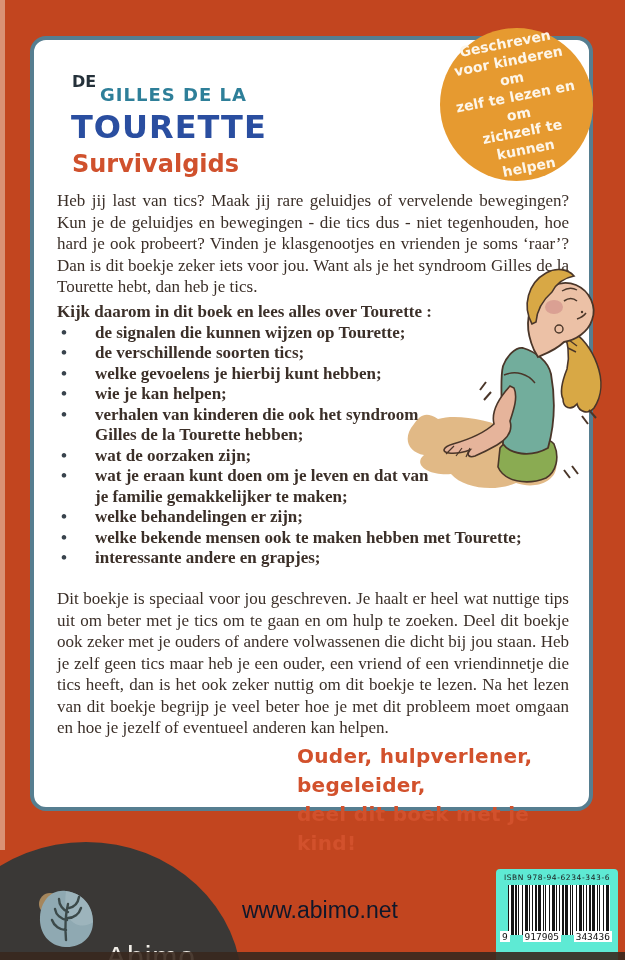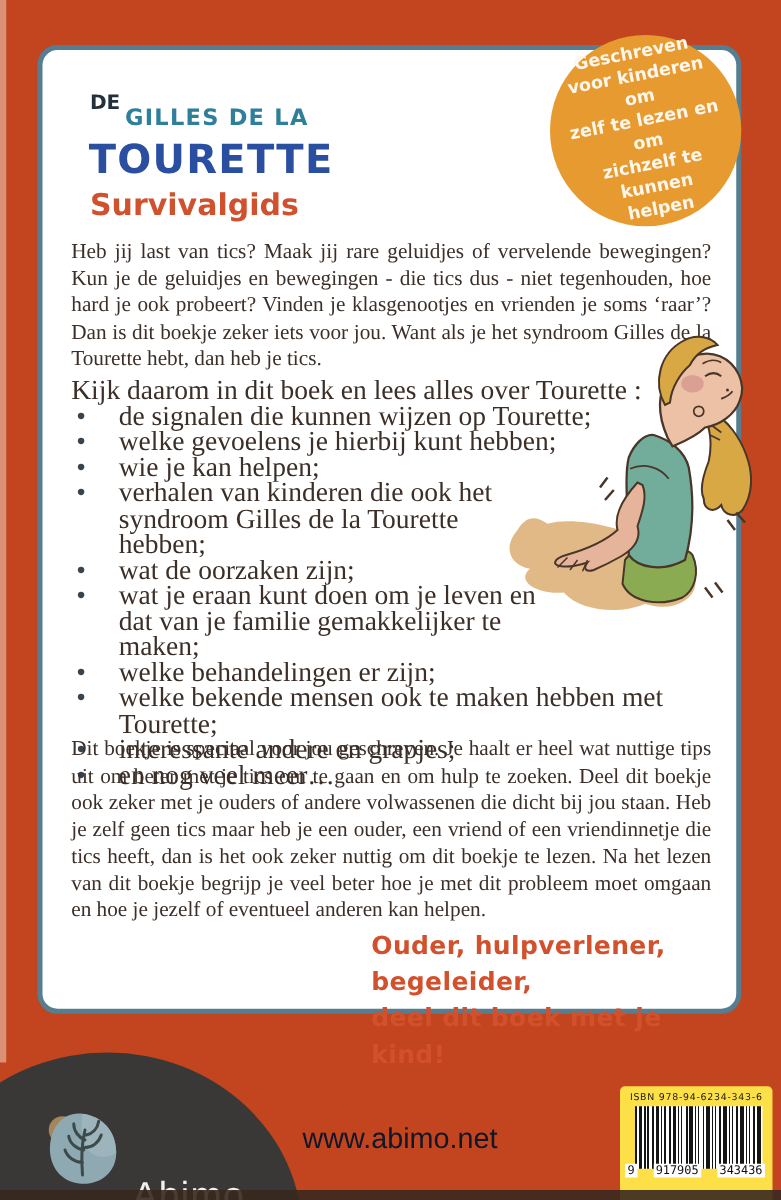--- a/index.html
+++ b/index.html
@@ -36,21 +36,21 @@
   }
   .badge-inner span{display:block;}
 
   
   .para{position:absolute; left:23px; width:512px; font-size:17px; line-height:21.5px;
         text-align:justify; color:#3b2f28;}
   .para1{top:150px;}
   .para2{top:548px;}
 
   .listing{position:absolute; left:23px; top:262px; width:512px; color:#3b2f28;
-           font-size:22px; line-height:20.5px;}
+           font-size:17px; line-height:20.5px;font-weight:bold;}
   .listing ul{margin:0;padding:0;list-style:none;}
   .listing li{position:relative;padding-left:38px;}
   .listing li::before{content:"\2022";position:absolute;left:4px;color:#39434c;}
   .listing li.narrow{max-width:340px;}
 
   
   .handnote{position:absolute; left:263px; top:702px;
     font-family:"DejaVu Sans",sans-serif; font-weight:bold;
     font-size:20px; line-height:29px; letter-spacing:.3px; color:#d2512c;}
   .handnote span{display:block;}
@@ -62,21 +62,21 @@
   .blob{position:absolute; left:-70px; top:842px; width:312px; height:290px;
         background:#3a3836; border-radius:50%;}
   .logo-icon{position:absolute; left:36px; top:888px; width:62px; height:64px;}
   .publisher{position:absolute; left:106px; top:940px;
      font-family:"Liberation Sans",sans-serif; font-size:30px; letter-spacing:1px; color:#f2efe9;}
   .website{position:absolute; left:242px; top:897px;
      font-family:"Liberation Sans",sans-serif; font-size:23px; color:#0f172a;}
 
   
   .barcode{position:absolute; left:496px; top:869px; width:122px; height:91px;
-     background:#fde047; border-radius:4px 4px 0 0; z-index:20; padding-top:4px; box-sizing:border-box;}
+     background:#5eead4; border-radius:4px 4px 0 0; z-index:20; padding-top:4px; box-sizing:border-box;}
   .isbn{font-family:"DejaVu Sans",sans-serif; font-size:7.5px; letter-spacing:.6px;
      text-align:center; color:#1a1a1a; white-space:nowrap;}
   .bars{height:50px; margin:3px 8px 0 12px;
      background:repeating-linear-gradient(90deg,
        #141414 0 1.5px, #fff 1.5px 3px,
        #141414 3px 6px, #fff 6px 7.5px,
        #141414 7.5px 8.5px, #fff 8.5px 10px,
        #141414 10px 11px, #fff 11px 13.5px);}
   .digits{font-family:"DejaVu Sans Mono",monospace; font-size:9.5px; color:#111;
      margin:-4px 6px 0 4px; display:flex; justify-content:space-between; }
@@ -93,29 +93,29 @@
     <div class="title-gilles">GILLES DE LA</div>
     <div class="title-tourette">TOURETTE</div>
     <div class="title-survival">Survivalgids</div>
 
     <div class="para para1">Heb jij last van tics? Maak jij rare geluidjes of vervelende bewegingen? Kun je de geluidjes en bewegingen - die tics dus - niet tegenhouden, hoe hard je ook probeert? Vinden je klasgenootjes en vrienden je soms ‘raar’?  Dan is dit boekje zeker iets voor jou. Want als je het syndroom Gilles de la Tourette hebt, dan heb je tics.</div>
 
     <div class="listing">
       <div>Kijk daarom in dit boek en lees alles over Tourette :</div>
       <ul>
         <li>de signalen die kunnen wijzen op Tourette;</li>
+        <li>de verschillende soorten tics;</li>
         <li>welke gevoelens je hierbij kunt hebben;</li>
         <li>wie je kan helpen;</li>
         <li class="narrow">verhalen van kinderen die ook het syndroom Gilles de la Tourette hebben;</li>
         <li>wat de oorzaken zijn;</li>
         <li class="narrow">wat je eraan kunt doen om je leven en dat van je familie gemakkelijker te maken;</li>
         <li>welke behandelingen er zijn;</li>
         <li>welke bekende mensen ook te maken hebben met Tourette;</li>
         <li>interessante andere en grapjes;</li>
-        <li>en nog veel meer…</li>
       </ul>
     </div>
 
     <div class="para para2">Dit boekje is speciaal voor jou geschreven. Je haalt er heel wat nuttige tips uit om beter met je tics om te gaan en om hulp te zoeken. Deel dit boekje ook zeker met je ouders of andere volwassenen die dicht bij jou staan. Heb je zelf geen tics maar heb je een ouder, een vriend of een vriendinnetje die tics heeft, dan is het ook zeker nuttig om dit boekje te lezen. Na het lezen van dit boekje begrijp je veel beter hoe je met dit probleem moet omgaan en hoe je jezelf of eventueel anderen kan helpen.</div>
 
     <div class="handnote">
       <span>Ouder, hulpverlener, begeleider,</span>
       <span>deel dit boek met je kind!</span>
     </div>
   </div>

